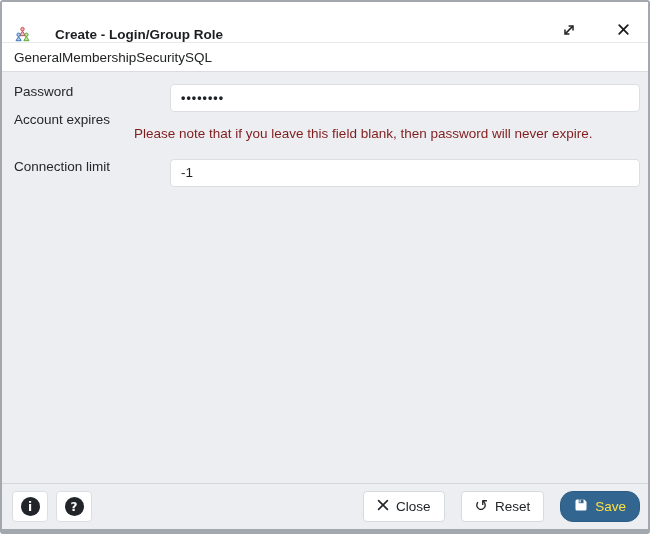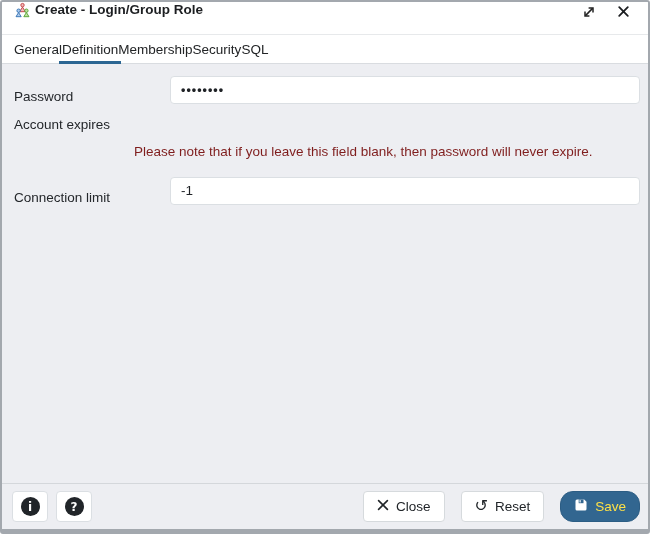--- a/index.html
+++ b/index.html
@@ -12,23 +12,23 @@
     width: 650px; height: 534px;
     border: 2px solid #a3a8ae;
     border-bottom-width: 5px;
     border-radius: 3px;
     display: flex; flex-direction: column;
     background: #fff;
     overflow: hidden;
   }
   
   .titlebar {
-    height: 33px; flex: none;
-    display: flex; align-items: flex-start;
-    padding: 0 14px 0 12px; gap: 4px;
+    height: 41px; flex: none;
+    display: flex; align-items: flex-end;
+    padding: 0 14px 0 12px; gap: 24px;
     background: #fff;
     border-bottom: 1px solid #e7e9eb;
   }
   .title-icon { display: flex; align-items: center; }
   .title-text {
     font-size: 13.5px; font-weight: bold; color: #1c1e21;
     white-space: nowrap;
   }
   .titlebar .spacer { flex: 1; }
   .win-btn {
@@ -55,21 +55,21 @@
     content: ""; position: absolute; left: -3px; right: -3px; bottom: -1px;
     height: 3px; background: #2c6693;
   }
   
   .content {
     flex: 1;
     background: #edeef2;
     padding: 12px 8px 12px 12px;
     overflow: hidden;
   }
-  .form-row { display: flex; align-items: flex-end; margin-bottom: 13px; }
+  .form-row { display: flex; align-items: flex-start; }
   .form-row > label {
     width: 156px; flex: none;
     font-size: 13.5px; color: #24272b;
   }
   .field {
     flex: 1; height: 28px;
     background: #fff;
     border: 1px solid #dbdfe3;
     border-radius: 4px;
     padding: 0 10px;
@@ -163,21 +163,20 @@
       <span>
         <svg width="13" height="13" viewBox="0 0 13 13">
           <path d="M2.2 2.2 L10.8 10.8 M10.8 2.2 L2.2 10.8" stroke="#1c1e21" stroke-width="1.8" stroke-linecap="round"></path>
         </svg>
       </span>
     </button>
   </div>
 
   <div class="tabbar">
     <div class="tab">General</div>
-    <div class="tab active">Definition</div>
     <div class="tab">Membership</div>
     <div class="tab">Security</div>
     <div class="tab">SQL</div>
   </div>
 
   <div class="content">
 
     <div class="form-row">
       <label>Password</label>
       <input class="field password-field" type="text" value="••••••••" style="">

